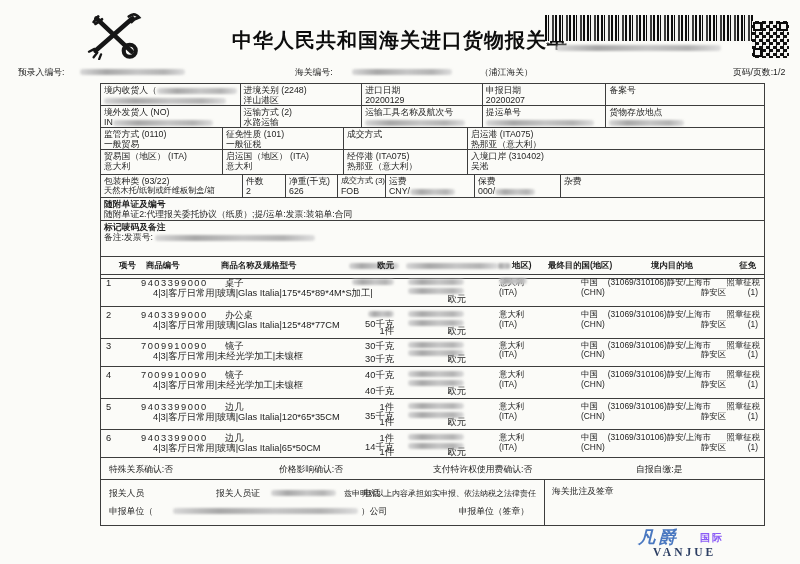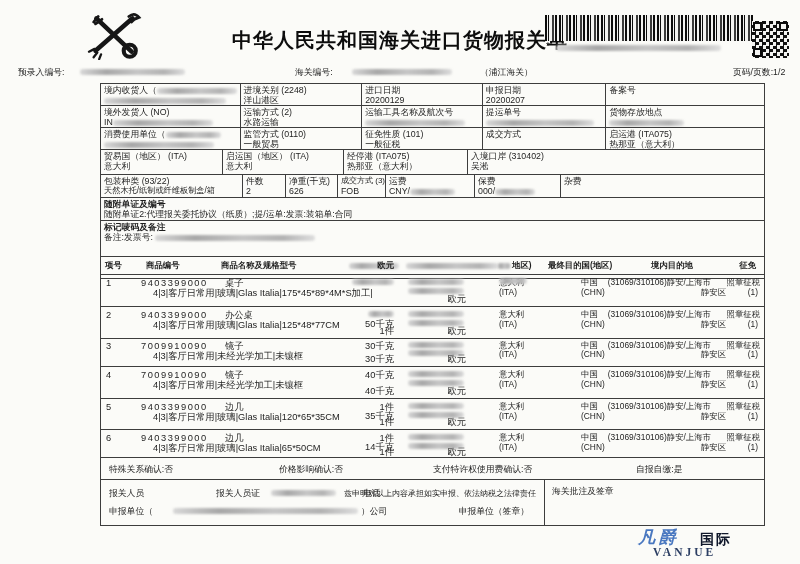--- a/index.html
+++ b/index.html
@@ -103,24 +103,20 @@
       <div class="t">提运单号</div>
       <div class="t"><span class="bar" style="width:108px"></span></div>
     </div>
     <div class="cell" style="width:158px">
       <div class="t">货物存放地点</div>
       <div class="t"><span class="bar" style="width:75px"></span></div>
     </div>
   </div>
 
   <div class="ftrow" style="height:22px">
-    <div class="cell" style="width:140px">
-      <div class="t"><span>消费使用单位（</span><span class="bar" style="width:55px"></span></div>
-      <div class="t"><span class="bar" style="width:110px"></span></div>
-    </div>
     <div class="cell" style="width:122px">
       <div class="t"><span>监管方式</span> <span>(0110)</span></div>
       <div class="t">一般贸易</div>
     </div>
     <div class="cell" style="width:121px">
       <div class="t"><span>征免性质</span> <span>(101)</span></div>
       <div class="t">一般征税</div>
     </div>
     <div class="cell" style="width:124px">
       <div class="t">成交方式</div>
@@ -191,21 +187,21 @@
     <div class="cell" style="width:665px">
       <div class="t b">标记唛码及备注</div>
       <div class="t"><span>备注:发票号:</span> <span class="bar" style="width:160px"></span></div>
     </div>
   </div>
 </div>
 
 <div class="box" style="left:100px;top:256px;width:665px;height:202px">
 
   <div class="ghead" style="height:17px">
-    <span class="a s b" style="left:4px;top:4px">项号</span>
+    <span class="a s b" style="left:18px;top:4px">项号</span>
     <span class="a s b" style="left:45px;top:4px">商品编号</span>
     <span class="a s b c" style="left:120px;width:140px;top:4px">商品名称及规格型号</span>
     <span class="a bar" style="left:248px;top:6px;width:50px"></span>
     <span class="a bar" style="left:305px;top:6px;width:92px"></span>
     <span class="a s b" style="right:370px;top:4px">欧元</span>
     <span class="a bar" style="left:396px;top:6px;width:14px"></span>
     <span class="a s b" style="left:411px;top:4px">地区)</span>
     <span class="a s b" style="left:447px;top:4px">最终目的国(地区)</span>
     <span class="a s b" style="left:550px;top:4px">境内目的地</span>
     <span class="a s b" style="right:8px;top:4px">征免</span>
@@ -350,14 +346,14 @@
   <span class="a t" style="left:262px;top:8px">电话</span>
   <span class="a" style="right:228px;top:8px;font-size:8px;white-space:nowrap">兹申明对以上内容承担如实申报、依法纳税之法律责任</span>
   <span class="a t" style="left:8px;top:26px">申报单位（</span>
   <span class="a bar" style="left:72px;top:28px;width:185px"></span>
   <span class="a t" style="left:260px;top:26px">）公司</span>
   <span class="a t" style="right:235px;top:26px">申报单位（签章）</span>
   <span class="a t" style="left:451px;top:6px">海关批注及签章</span>
 </div>
 
 <span class="a" style="left:638px;top:526px;font-size:17px;font-weight:bold;font-style:italic;color:#4a78c0;letter-spacing:4px">凡爵</span>
-<span class="a" style="left:700px;top:531px;font-size:14px;font-weight:bold;color:#0f172a;letter-spacing:2px">国际</span>
+<span class="a" style="left:700px;top:531px;font-size:10px;font-weight:bold;color:#8b5cf6;letter-spacing:2px">国际</span>
 <span class="a" style="left:653px;top:546px;font-size:11.5px;font-weight:bold;color:#2c3e63;letter-spacing:3px;font-family:'Liberation Serif',serif">VANJUE</span>
 
 </body></html>

